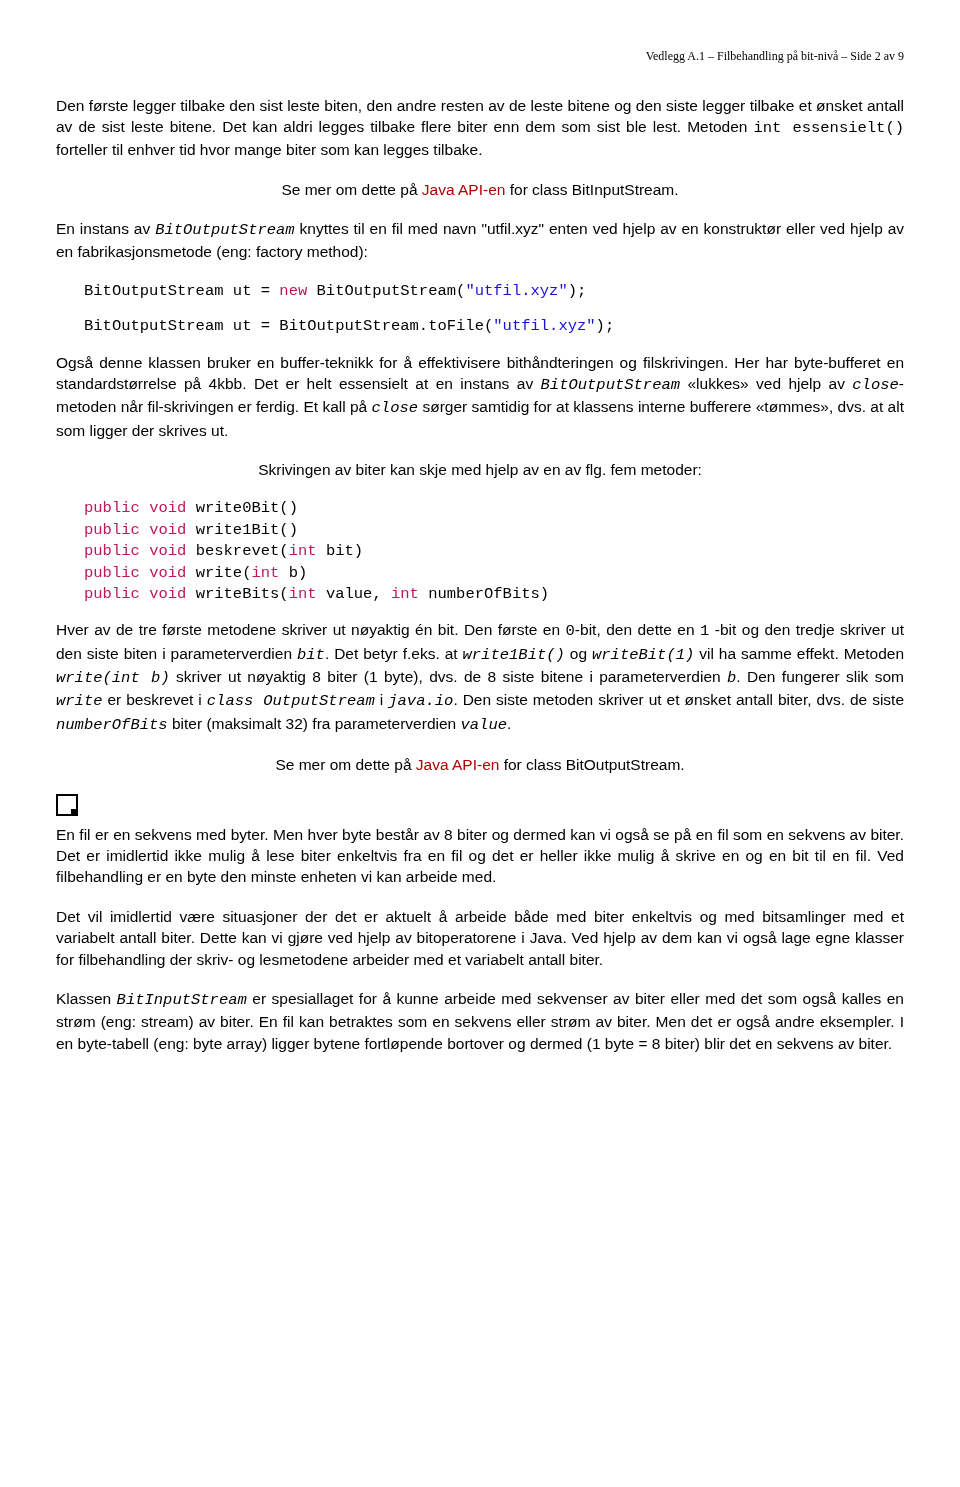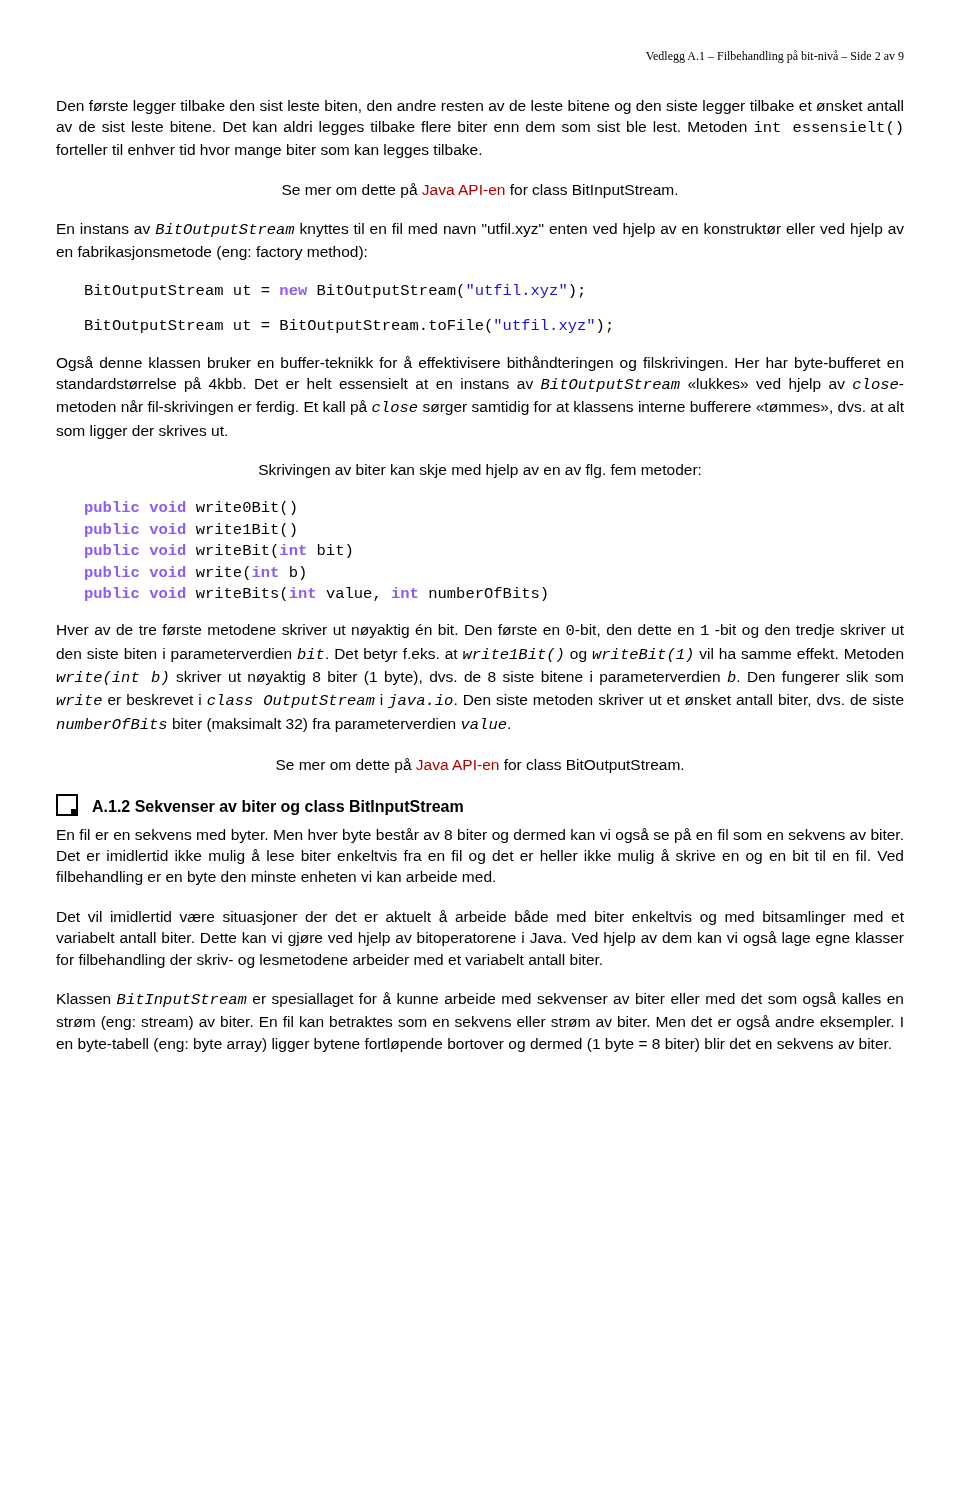--- a/index.html
+++ b/index.html
@@ -24,21 +24,21 @@
   .mono { font-family: "Courier New", Courier, monospace; }
   .api-link { color: #b00000; }
   .italic { font-style: italic; font-family: Liberation Mono, monospace; }
   .code-block {
     font-family: "Courier New", Courier, monospace;
     margin: 0 0 14px 0;
     padding-left: 28px;
     white-space: pre;
     font-size: 15.5px;
   }
-  .kw { color: #8b5cf6; font-weight: bold; }
+  .kw { color: #be185d; font-weight: normal; }
   .str { color: #1a12d6; }
   .h2 {
     font-family: Verdana, Geneva, sans-serif;
     font-weight: bold;
     font-size: 16px;
     margin: 10px 0 6px 0;
   }
   .h2-icon {
     display: inline-block;
     width: 18px;
@@ -71,28 +71,28 @@
 <div class="code-block"><span>BitOutputStream ut = </span><span class="kw">new</span><span> BitOutputStream(</span><span class="str">"utfil.xyz"</span><span>);</span></div>
 
 <div class="code-block"><span>BitOutputStream ut = BitOutputStream.toFile(</span><span class="str">"utfil.xyz"</span><span>);</span></div>
 
 <p class="justify"><span>Også denne klassen bruker en buffer-teknikk for å effektivisere bithåndteringen og filskrivingen. Her har byte-bufferet en standardstørrelse på 4kbb. Det er helt essensielt at en instans av </span><span class="italic">BitOutputStream</span><span> «lukkes» ved hjelp av </span><span class="italic">close</span><span>-metoden når fil-skrivingen er ferdig. Et kall på </span><span class="italic">close</span><span> sørger samtidig for at klassens interne bufferere «tømmes», dvs. at alt som ligger der skrives ut.</span></p>
 
 <p>Skrivingen av biter kan skje med hjelp av en av flg. fem metoder:</p>
 
 <div class="code-block"><span class="kw">public</span> <span class="kw">void</span><span> write0Bit()</span>
 <span class="kw">public</span> <span class="kw">void</span><span> write1Bit()</span>
-<span class="kw">public</span> <span class="kw">void</span><span> writeBit(</span><span class="kw">int</span><span> bit)</span>
+<span class="kw">public</span> <span class="kw">void</span><span> beskrevet(</span><span class="kw">int</span><span> bit)</span>
 <span class="kw">public</span> <span class="kw">void</span><span> write(</span><span class="kw">int</span><span> b)</span>
 <span class="kw">public</span> <span class="kw">void</span><span> writeBits(</span><span class="kw">int</span><span> value, </span><span class="kw">int</span><span> numberOfBits)</span></div>
 
 <p class="justify"><span>Hver av de tre første metodene skriver ut nøyaktig én bit. Den første en </span><span class="mono">0</span><span>-bit, den dette en </span><span class="mono">1</span><span>
 -bit og den tredje skriver ut den siste biten i parameterverdien </span><span class="italic">bit</span><span>. Det betyr f.eks. at </span><span class="italic">write1Bit()</span><span> og </span><span class="italic">writeBit(1)</span><span> vil ha samme effekt. Metoden </span><span class="italic">write(int b)</span><span> skriver ut nøyaktig 8 biter (1 byte), dvs. de 8 siste bitene i parameterverdien </span><span class="italic">b</span><span>. Den fungerer slik som </span><span class="italic">write</span><span> er beskrevet i </span><span class="italic">class OutputStream</span><span> i </span><span class="italic"> java.io</span><span>. Den siste metoden skriver ut et ønsket antall biter, dvs. de siste </span><span class="italic">numberOfBits</span><span> biter (maksimalt 32) fra parameterverdien </span><span class="italic">value</span><span>.</span></p>
 
 <p><span>Se mer om dette på </span><span class="api-link">Java API-en</span><span> for class BitOutputStream.</span></p>
 
-<div class="h2"><span class="h2-icon"></span><span>A.1.2  Sekvenser av biter og class BitInputStream</span></div>
+<div class="h2"><span class="h2-icon"></span></div>
 
 <p class="justify">En fil er en sekvens med byter. Men hver byte består av 8 biter og dermed kan vi også se på en fil som en sekvens av biter. Det er imidlertid ikke mulig å lese biter enkeltvis fra en fil og det er heller ikke mulig å skrive en og en bit til en fil. Ved filbehandling er en byte den minste enheten vi kan arbeide med.</p>
 
 <p class="justify">Det vil imidlertid være situasjoner der det er aktuelt å arbeide både med biter enkeltvis og med bitsamlinger med et variabelt antall biter. Dette kan vi gjøre ved hjelp av bitoperatorene i Java. Ved hjelp av dem kan vi også lage egne klasser for filbehandling der skriv- og lesmetodene arbeider med et variabelt antall biter.</p>
 
 <p class="justify" style="margin-bottom:0"><span>Klassen </span><span class="italic">BitInputStream</span><span> er spesiallaget for å kunne arbeide med sekvenser av biter eller med det som også kalles en strøm (eng: stream) av biter. En fil kan betraktes som en sekvens eller strøm av biter. Men det er også andre eksempler. I en byte-tabell (eng: byte array) ligger bytene fortløpende bortover og dermed (1 byte = 8 biter) blir det en sekvens av biter.</span></p>
 
 </body></html>

